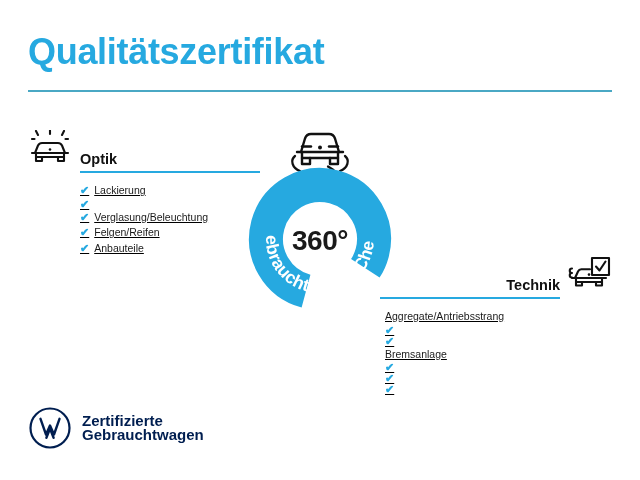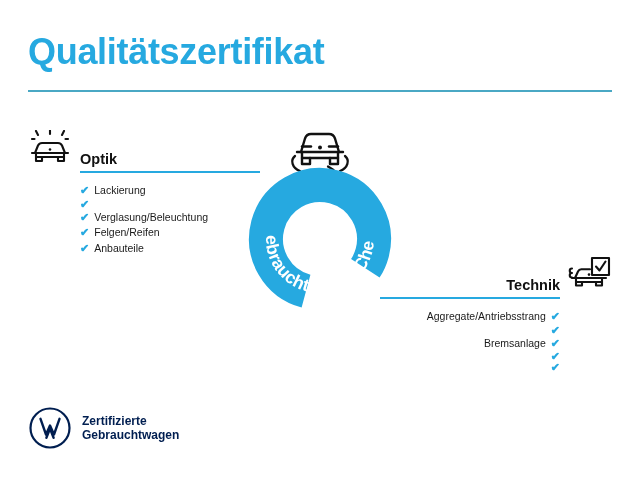--- a/index.html
+++ b/index.html
@@ -42,20 +42,21 @@
     width: 232px;
   }
   .col-left  { left: 28px; }
   .col-right { left: 380px; text-align: center; }
 
   .row-top    { top: 130px; }
 
   
   .sec {
     position: relative;
+    text-decoration: underline;
   }
   .sec-head {
     position: relative;
     height: 40px;
   }
   .sec-title {
     position: absolute;
     bottom: 4px;
     font-size: 14.5px;
     font-weight: bold;
@@ -97,21 +98,21 @@
     font-size: 10.5px;
     line-height: 15.5px;
     color: #1a1a1a;
     white-space: nowrap;
     display: flex;
     align-items: baseline;
   }
   .col-left .check-list  { padding-left: 52px; }
   .col-left .check-list li  { justify-content: flex-start; }
   .col-right .check-list { padding-right: 52px; }
-  .col-right .check-list li { justify-content: flex-end; }
+  .col-right .check-list li { justify-content: flex-end; flex-direction: column; }
 
   .tick {
     color: #26A9E0;
     font-size: 11px;
     font-weight: bold;
     line-height: 1;
   }
   .col-left .tick  { margin-right: 5px; }
   .col-right .tick { margin-left: 5px; }
 
@@ -156,21 +157,21 @@
   .footer {
     position: absolute;
     left: 28px;
     top: 406px;
     display: flex;
     align-items: center;
   }
   .vw-mark { width: 44px; height: 44px; flex: 0 0 auto; }
   .footer-text {
     margin-left: 10px;
-    font-size: 12px;
+    font-size: 15px;
     font-weight: bold;
     line-height: 14.5px;
     color: #001E50;
     white-space: pre-line;
   }
 </style>
 </head>
 <body>
 
 <div class="page-title">Qualitätszertifikat</div>
@@ -285,20 +286,21 @@
         <path id="arcTextPath" d="M 23 77 A 54 54 0 0 0 131 77" fill="none"></path>
       </defs>
 
       <circle cx="77" cy="77" r="54" fill="none" stroke="#26A9E0" stroke-width="34" stroke-linecap="butt" stroke-dasharray="271 68" transform="rotate(105 77 77)"></circle>
       <text font-family="'Liberation Sans', sans-serif" font-size="17.5" font-weight="bold" fill="#ffffff" letter-spacing="0.2">
         <textPath href="#arcTextPath" startOffset="50%" text-anchor="middle">Gebrauchtwagen-Check</textPath>
       </text>
     </svg>
   </div>
 
+  <div class="badge-360">360°</div>
 </div>
 
 <div class="footer">
   <div class="vw-mark">
     <svg width="44" height="44" viewBox="0 0 44 44" fill="none" stroke="#001E50" stroke-width="2.4" stroke-linecap="round" stroke-linejoin="round">
       <circle cx="22" cy="22" r="19.5" stroke-width="2.2"></circle>
       <path d="M12.5 12.8 L18 28.5 L22 19.5 L26 28.5 L31.5 12.8"></path>
       <path d="M18.4 31.8 L22 22.5 L25.6 31.8"></path>
     </svg>
   </div>

